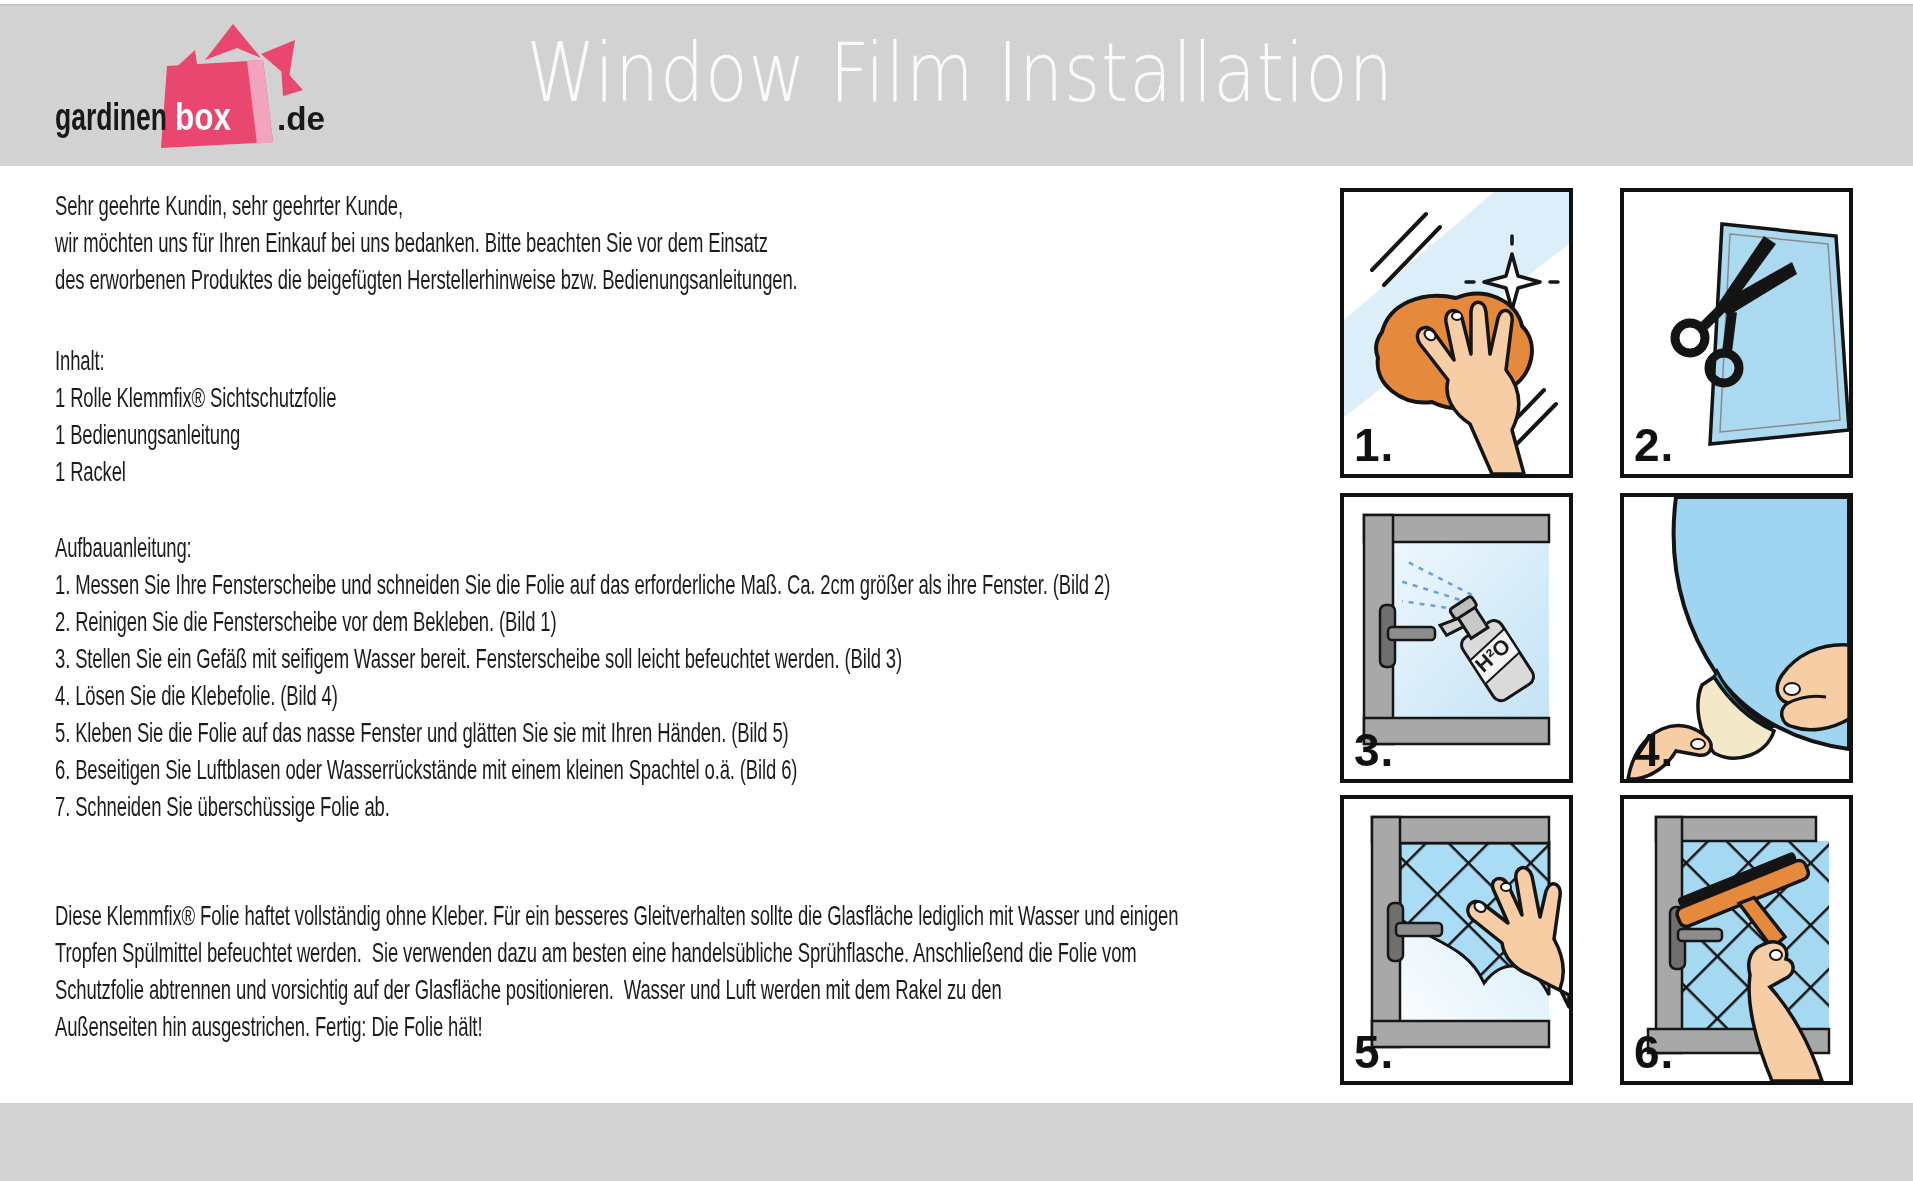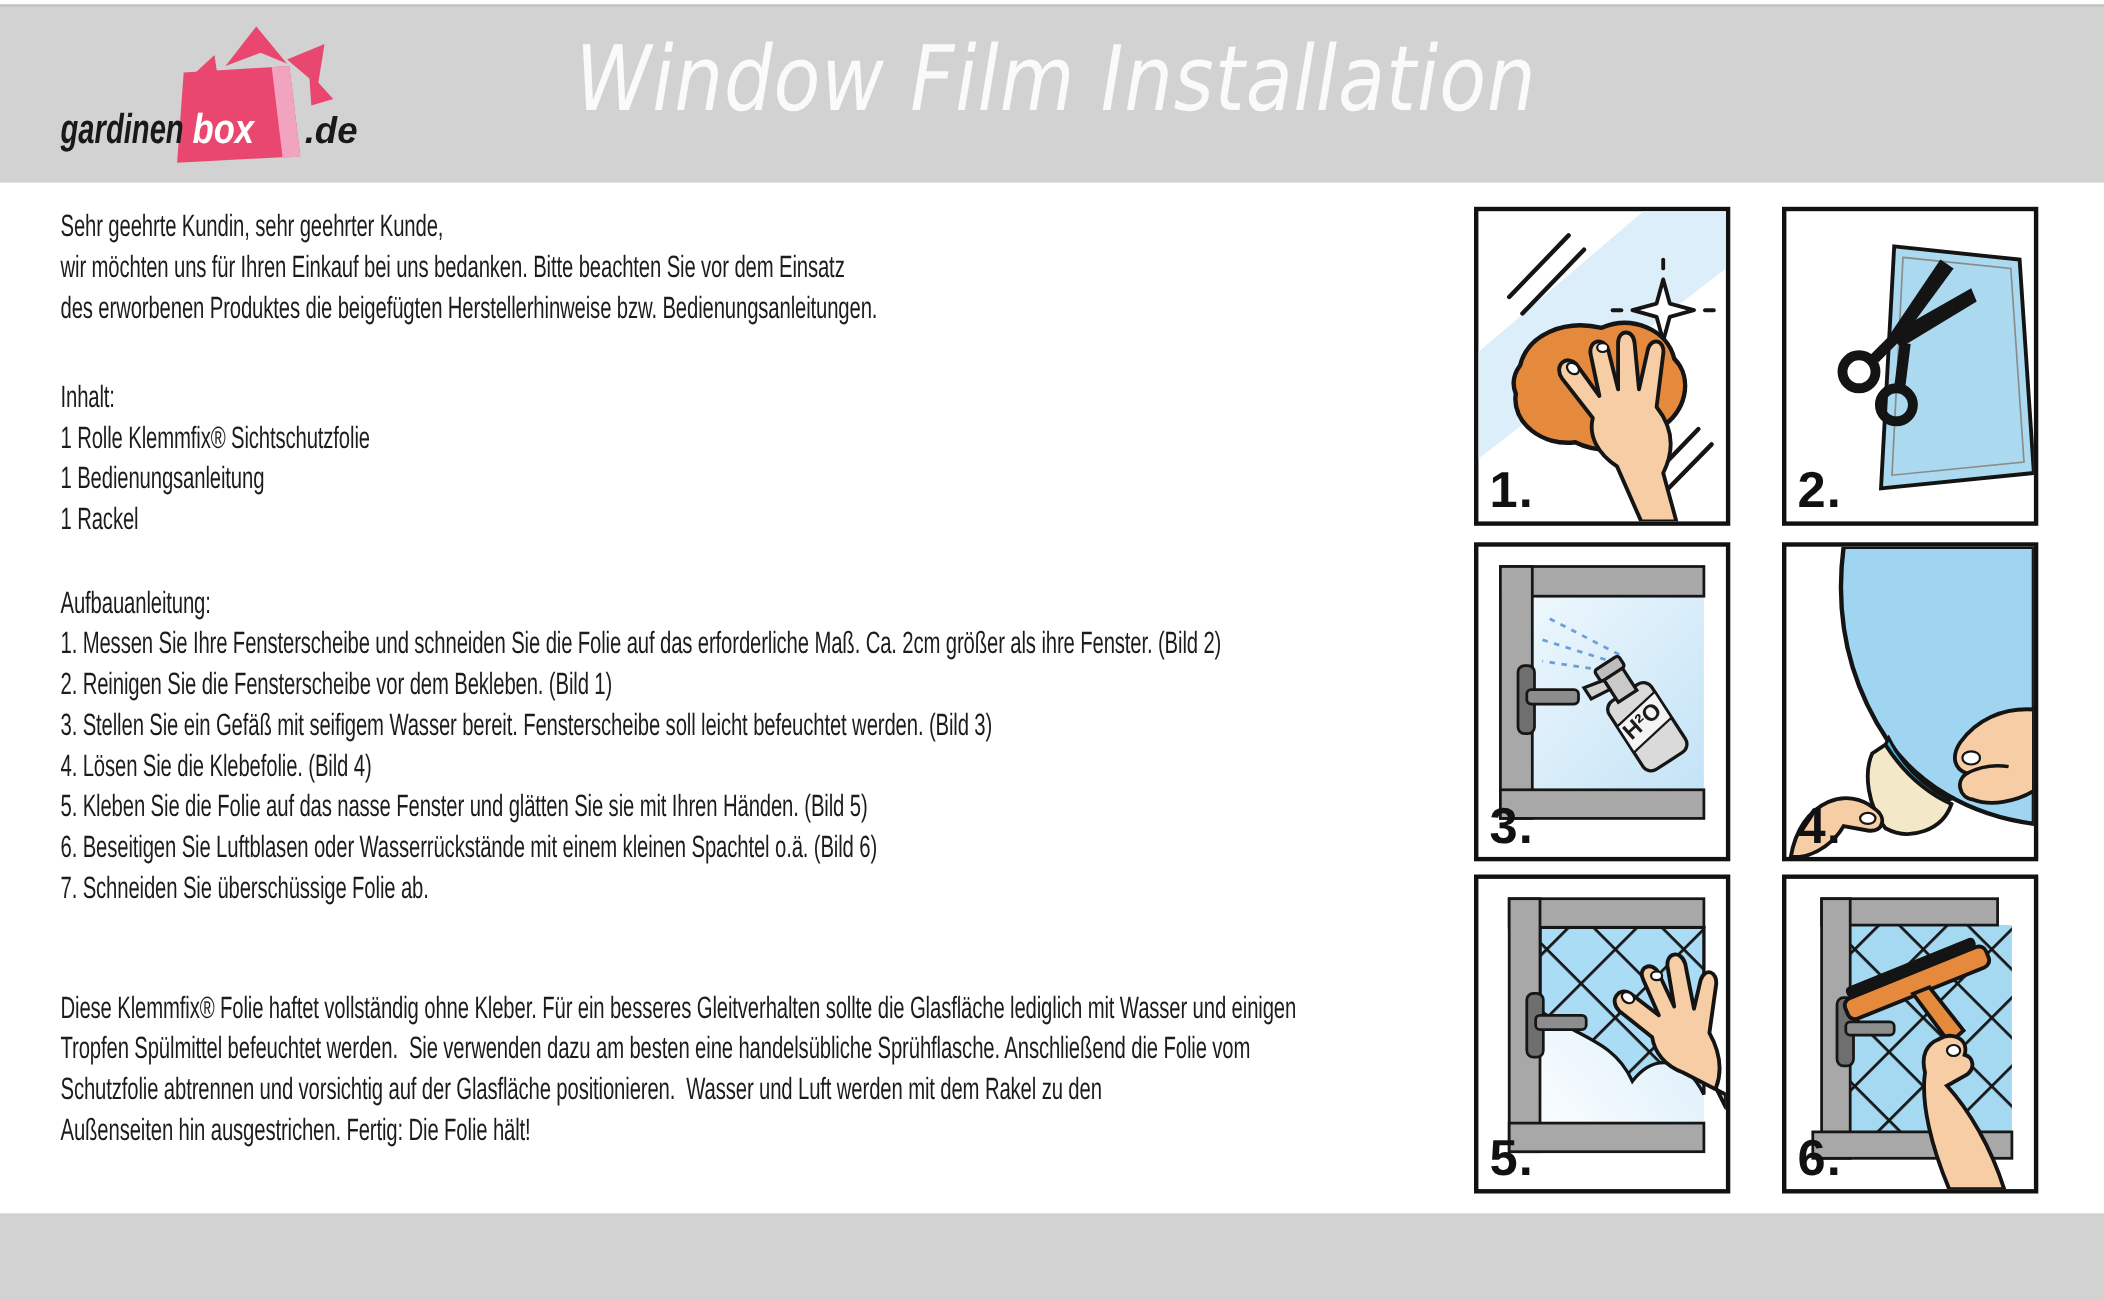--- a/index.html
+++ b/index.html
@@ -1,19 +1,19 @@
 <!DOCTYPE html>
 <html><head>
 <meta charset="utf-8">
 <style>
   html,body{margin:0;padding:0;background:#ffffff;}
   .page{position:relative;width:1913px;height:1181px;background:#ffffff;overflow:hidden;
         font-family:"Liberation Sans","DejaVu Sans",sans-serif;color:#1c1c1c;}
   .bar{position:absolute;left:0;width:100%;background:#d2d2d2;}
-  .bar.top{top:4px;height:160px;border-top:2px solid #c3c3c3;font-style:italic;}
+  .bar.top{top:4px;height:160px;border-top:2px solid #c3c3c3;}
   .bar.bottom{top:1103px;height:78px;}
   .logo-svg{position:absolute;left:55px;top:8px;}
   .title{position:absolute;top:20px;left:0;width:100%;margin:4px;text-align:center;
          font-family:"DejaVu Sans","Liberation Sans",sans-serif;font-weight:200;
          font-size:82px;line-height:86px;color:#fafafa;letter-spacing:1px;}
   .title>span{display:inline-block;transform:scaleX(0.85);}
   .tb{position:absolute;left:55px;font-size:28px;line-height:37px;
       transform:scaleX(0.66);transform-origin:0 0;letter-spacing:-0.2px;}
   .tb p{margin:0;white-space:pre;}
   #intro{top:187px;} #contents{top:342px;} #steps{top:529px;} #note{top:897px;}

